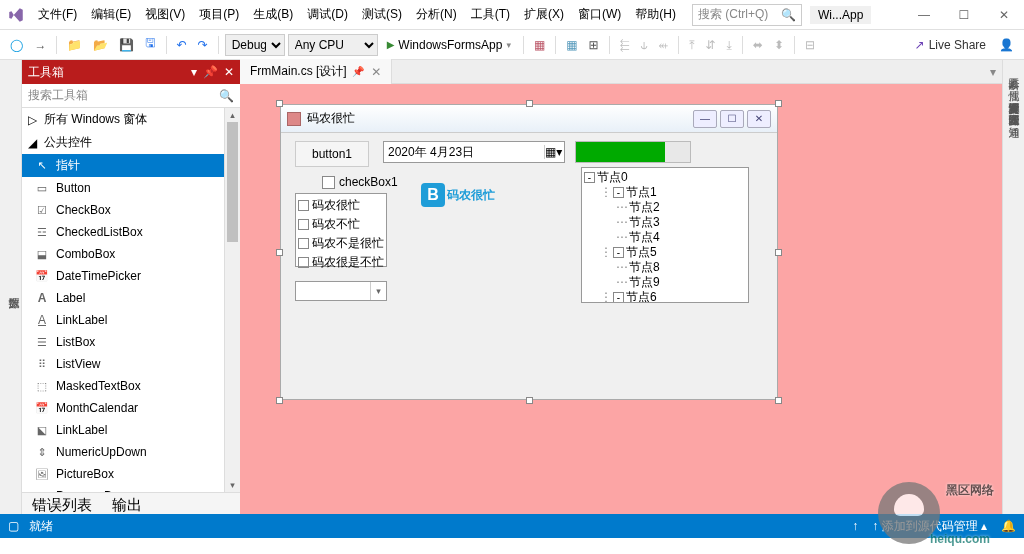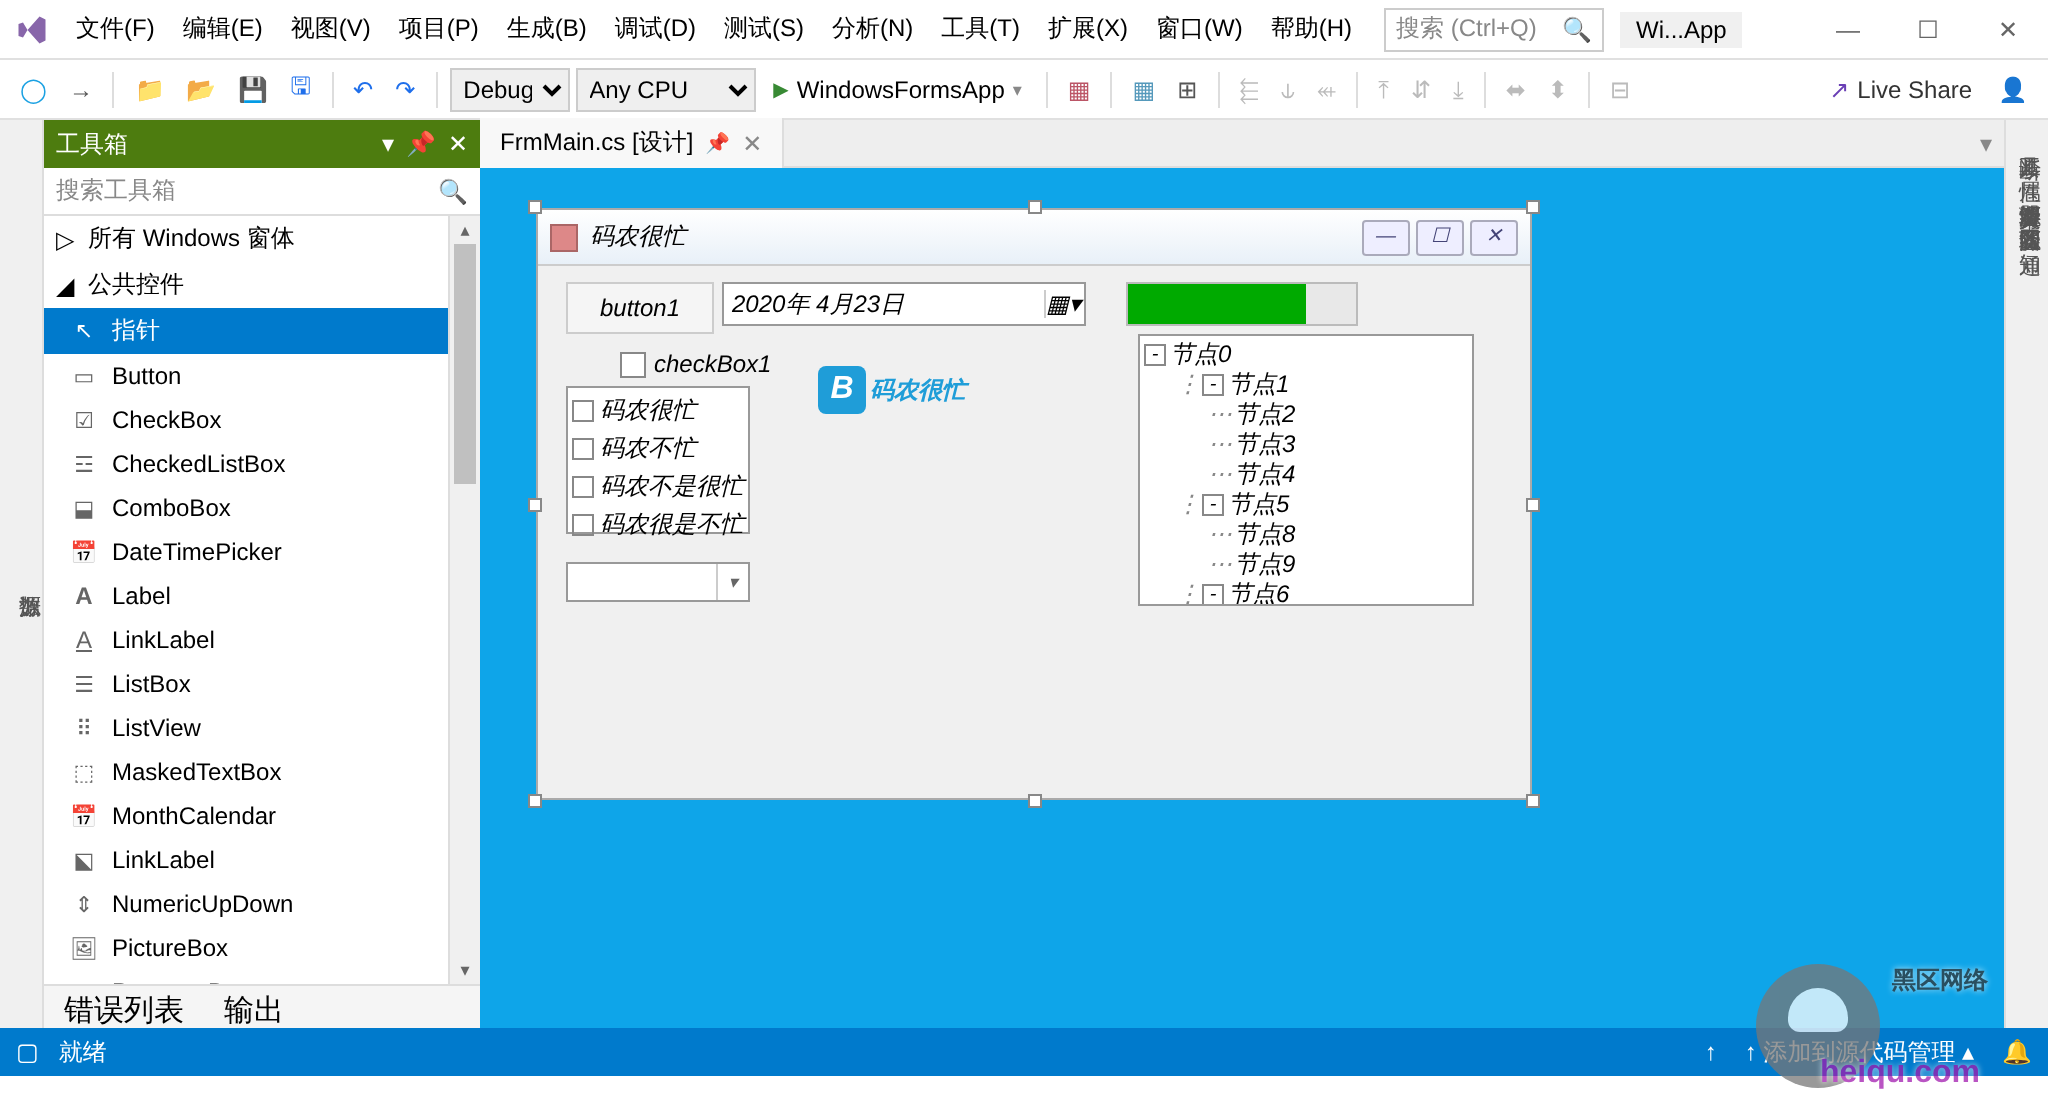--- a/index.html
+++ b/index.html
@@ -27,21 +27,21 @@
 .liveshare { margin-left: auto; display: flex; align-items: center; gap: 4px; color: #333; padding: 2px 6px; }
 
 
 .main { display: flex; height: 454px; }
 
 
 .left-strip { width: 22px; background: #f0f0f0; border-right: 1px solid #ddd; writing-mode: vertical-rl; text-align: center; padding-top: 4px; font-size: 11px; color: #555; }
 
 
 .toolbox { width: 218px; display: flex; flex-direction: column; }
-.toolbox-header { height: 24px; background: #4d7c0f; color: #fff; display: flex; align-items: center; padding: 0 6px; justify-content: space-between; }
+.toolbox-header { height: 24px; background: #b91c1c; color: #fff; display: flex; align-items: center; padding: 0 6px; justify-content: space-between; }
 .toolbox-header .hdr-icons { display: flex; gap: 6px; font-size: 11px; }
 .toolbox-search { height: 24px; border-bottom: 1px solid #ddd; display: flex; align-items: center; padding: 0 6px; color: #888; justify-content: space-between; }
 .toolbox-list { flex: 1; overflow-y: auto; background: #fff; position: relative; }
 .toolbox-list .tree-item { display: flex; align-items: center; gap: 6px; padding: 3px 6px 3px 12px; cursor: default; }
 .toolbox-list .tree-item.cat { padding-left: 6px; font-weight: normal; }
 .toolbox-list .tree-item.cat .arrow { width: 10px; display: inline-block; }
 .toolbox-list .tree-item.sel { background: #007acc; color: #fff; }
 .toolbox-list .tree-item .ticon { width: 16px; height: 16px; display: inline-flex; align-items: center; justify-content: center; font-size: 11px; color: #666; border: 1px solid transparent; }
 .toolbox-list .tree-item.sel .ticon { color: #fff; }
 .scrollbar-y { position: absolute; right: 0; top: 0; bottom: 0; width: 16px; background: #f0f0f0; border-left: 1px solid #ddd; }
@@ -55,21 +55,21 @@
 .toolbox-tabs span { padding: 3px 10px; font-size: 15px; }
 
 
 .editor-area { flex: 1; display: flex; flex-direction: column; background: #f5f5f5; }
 .doc-tabs { height: 24px; display: flex; background: #eee; border-bottom: 1px solid #ddd; align-items: center; }
 .doc-tab { padding: 4px 10px; background: #f8f8f8; border-right: 1px solid #ddd; display: flex; align-items: center; gap: 6px; }
 .doc-tab .pin { color: #888; font-size: 10px; }
 .doc-tab .close { color: #888; }
 .doc-right { margin-left: auto; padding: 0 6px; color: #888; }
 
-.design-surface { flex: 1; background: #0ea5e9; display: flex; align-items: flex-start; justify-content: flex-start; padding: 20px 0 0 28px; position: relative; font-style: italic; }
+.design-surface { flex: 1; background: #fca5a5; display: flex; align-items: flex-start; justify-content: flex-start; padding: 20px 0 0 40px; position: relative; }
 
 
 .wf-wrap { position: relative; }
 .handle { position: absolute; width: 7px; height: 7px; background: #fff; border: 1px solid #888; }
 .h-n { top: -4px; left: 50%; margin-left: -3px; }
 .h-s { bottom: -4px; left: 50%; margin-left: -3px; }
 .h-e { right: -4px; top: 50%; margin-top: -3px; }
 .h-w { left: -4px; top: 50%; margin-top: -3px; }
 .h-ne { right: -4px; top: -4px; }
 .h-nw { left: -4px; top: -4px; }
@@ -77,21 +77,21 @@
 .h-sw { left: -4px; bottom: -4px; }
 
 .winform { width: 498px; height: 296px; border: 1px solid #aaa; background: #f0f0f0; }
 .wf-title { height: 28px; background: linear-gradient(#fff,#e8f0f8); border-bottom: 1px solid #ccc; display: flex; align-items: center; padding: 0 6px; gap: 6px; }
 .wf-title .wicon { width: 14px; height: 14px; background: #d88; border: 1px solid #a66; }
 .wf-title .wbtns { margin-left: auto; display: flex; gap: 3px; }
 .wf-title .wbtns div { width: 24px; height: 18px; border: 1px solid #aab; background: #eef; border-radius: 2px; text-align: center; font-size: 10px; line-height: 16px; color: #447; }
 .wf-body { padding: 10px; position: relative; height: calc(100% - 28px); }
 
 .btn1 { position: absolute; left: 14px; top: 8px; width: 74px; height: 26px; background: #f5f5f5; border: 1px solid #ccc; line-height: 24px; text-align: center; }
-.date1 { position: absolute; left: 92px; top: 8px; width: 182px; height: 22px; border: 1px solid #999; background: #fff; display: flex; align-items: center; padding: 0 4px; justify-content: space-between; }
+.date1 { position: absolute; left: 102px; top: 8px; width: 182px; height: 22px; border: 1px solid #999; background: #fff; display: flex; align-items: center; padding: 0 4px; justify-content: space-between; }
 .date1 .dd { width: 16px; text-align: center; border-left: 1px solid #ccc; }
 .prog { position: absolute; left: 294px; top: 8px; width: 116px; height: 22px; border: 1px solid #bbb; background: #e8e8e8; }
 .prog .fill { width: 78%; height: 100%; background: #0a0; }
 .chk { position: absolute; left: 14px; top: 42px; display: flex; align-items: center; gap: 4px; margin-left: 27px; }
 .chk .box { width: 13px; height: 13px; border: 1px solid #888; background: #fff; }
 .clb { position: absolute; left: 14px; top: 60px; width: 92px; height: 74px; border: 1px solid #999; background: #fff; padding: 2px; }
 .clb div { display: flex; align-items: center; gap: 3px; padding: 1px 0; }
 .clb .b { width: 11px; height: 11px; border: 1px solid #888; }
 .label1 { position: absolute; left: 140px; top: 50px; font-size: 22px; font-weight: bold; color: #1f9dd8; display: flex; align-items: center; gap: 2px; }
 .label1 .b-badge { width: 24px; height: 24px; background: #1f9dd8; color: #fff; border-radius: 4px; text-align: center; line-height: 24px; font-size: 16px; }
@@ -110,21 +110,21 @@
 .right-strip div { writing-mode: vertical-rl; padding: 6px 3px; font-size: 11px; color: #555; cursor: default; }
 
 
 .statusbar { height: 24px; background: #007acc; color: #fff; display: flex; align-items: center; padding: 0 8px; gap: 10px; font-size: 11px; }
 .statusbar .sright { margin-left: auto; display: flex; gap: 14px; align-items: center; }
 
 
 .watermark { position: absolute; right: 30px; bottom: 10px; font-size: 28px; font-weight: bold; color: #333; opacity: 0.75; text-shadow: 0 0 3px #fff; display: flex; align-items: flex-start; gap: 6px; pointer-events: none; }
 .watermark .mush { width: 62px; height: 62px; background: #777; border-radius: 50%; position: relative; }
 .watermark .mush::after { content: ""; position: absolute; left: 16px; top: 12px; width: 30px; height: 22px; background: #fff; border-radius: 15px 15px 6px 6px; }
-.watermark .sub { font-size: 16px; color: #a21caf; position: absolute; right: 4px; bottom: -2px; }
+.watermark .sub { font-size: 12px; color: #0f766e; position: absolute; right: 4px; bottom: -2px; }
 </style>
 </head>
 <body>
 
 <div class="titlebar">
   <div class="vs-logo">
     <svg viewBox="0 0 24 24">
         <path d="M17 3l-8 9 8 9 4-2V5l-4-2zM3 8l3-1 3 5-3 5-3-1V8z"></path>
       </svg>
   </div>

